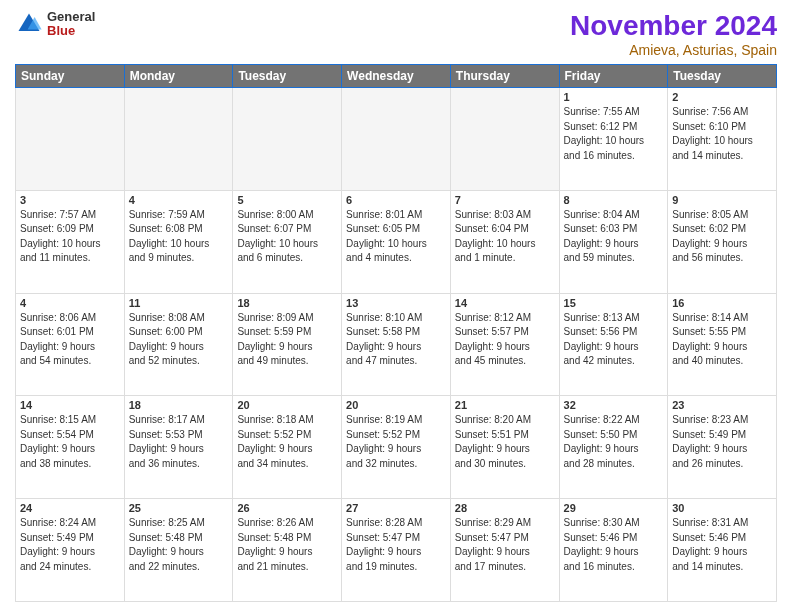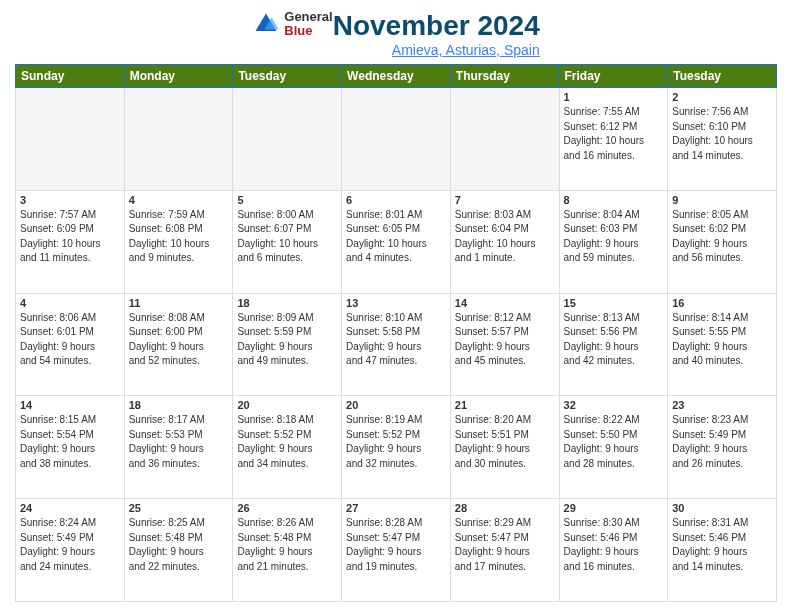--- a/index.html
+++ b/index.html
@@ -12,21 +12,21 @@
     }
     .page {
       width: 792px;
       height: 612px;
       padding: 10px 15px;
       display: flex;
       flex-direction: column;
     }
     .header {
       display: flex;
-      justify-content: center;
+      justify-content: space-between;
       align-items: flex-start;
       margin-bottom: 6px;
     }
     .logo {
       display: flex;
       align-items: center;
       gap: 4px;
     }
     .logo-text {
       display: flex;
@@ -40,36 +40,35 @@
     .logo-icon {
       width: 28px;
       height: 28px;
     }
     .title-block {
       text-align: right;
     }
     .month-title {
       font-size: 28px;
       font-weight: bold;
-      color: #0c4a6e;
+      color: #6d28d9;
     }
     .location {
       font-size: 14px;
-      color: #3b82f6;
-      text-decoration: underline;
+      color: #a16207;
     }
     .calendar {
       flex: 1;
       border: 1px solid #ccc;
       border-collapse: collapse;
       width: 100%;
       table-layout: fixed;
     }
     .calendar th {
-      background-color: #4d7c0f;
+      background-color: #737373;
       color: white;
       text-align: left;
       padding: 4px 5px;
       font-size: 12px;
       border: 1px solid #1a6fd4;
     }
     .calendar td {
       vertical-align: top;
       padding: 3px 4px;
       border: 1px solid #ddd;

